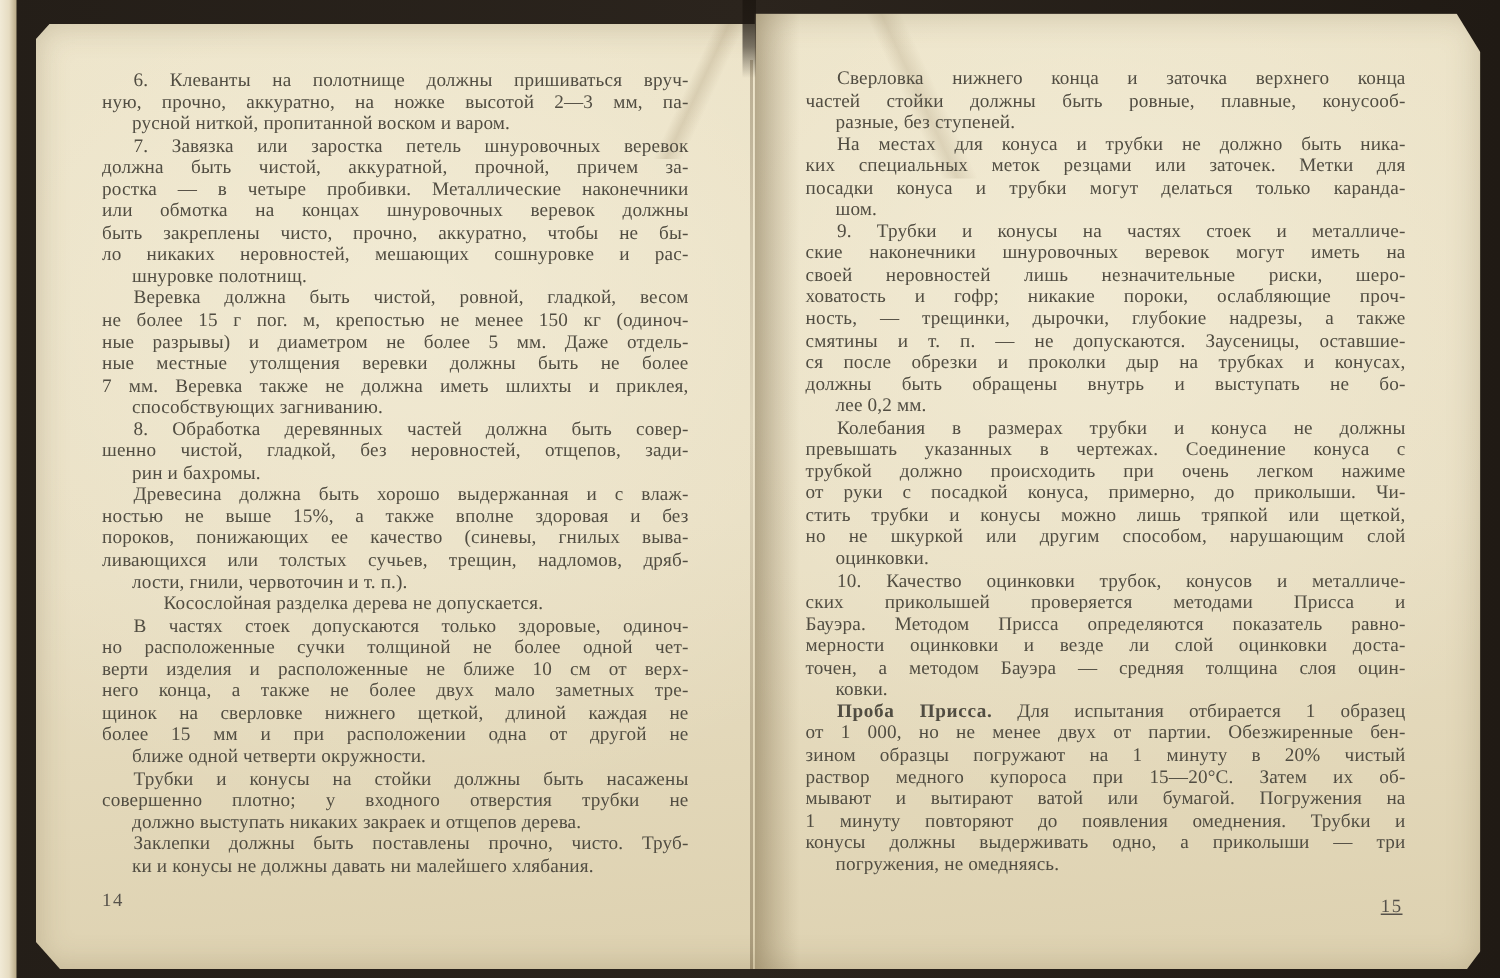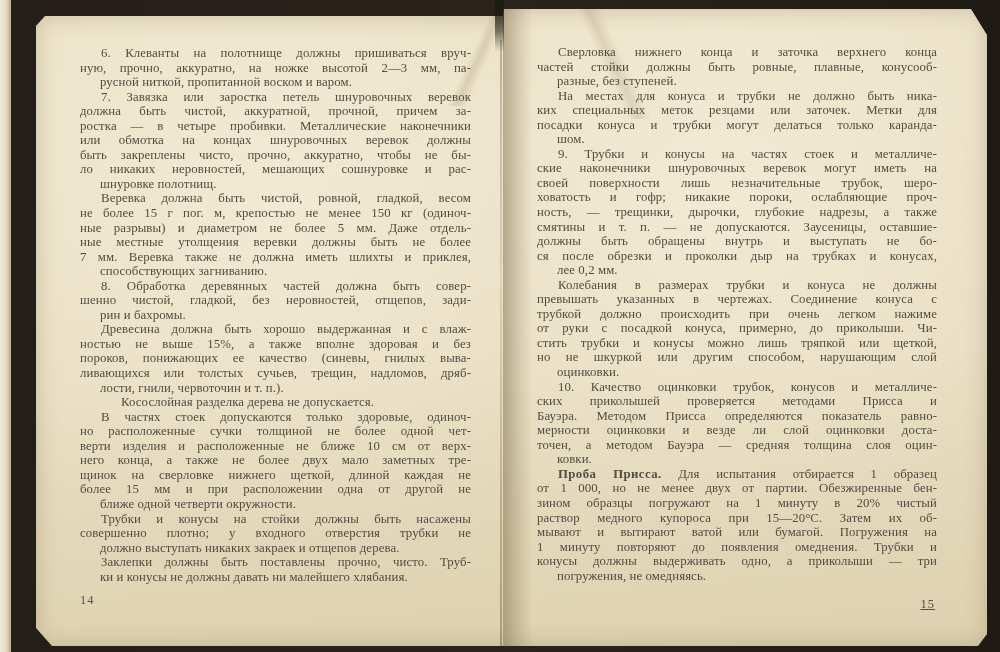--- a/index.html
+++ b/index.html
@@ -17,21 +17,21 @@
     background: linear-gradient(90deg, #f1ead6 0%, #e6dcc2 55%, #b8a987 100%);
   }
   .page {
     position: absolute;
     background:
       radial-gradient(ellipse 130% 90% at 45% 30%, rgba(255,252,238,0.35), rgba(0,0,0,0) 60%),
       linear-gradient(175deg, #ece3c8 0%, #e8dec2 55%, #ddd1b0 100%);
     box-shadow: inset 0 0 22px rgba(105,85,50,0.28);
   }
   .page.left {
-    left: 36px; top: 16px; width: 531px; height: 630px;
+    left: 24px; top: 16px; width: 531px; height: 630px;
     clip-path: polygon(9px 0, 100% 0, 100% 100%, 16px 100%, 0 calc(100% - 18px), 0 10px);
   }
   .page.right {
     left: 503px; top: 9px; width: 484px; height: 637px;
     clip-path: polygon(0 0, calc(100% - 16px) 0, 100% 26px, 100% calc(100% - 12px), calc(100% - 9px) 100%, 0 100%);
   }
   
   .gutter-shadow-left {
     position: absolute; right: 0; top: 0; width: 34px; height: 100%;
     background: linear-gradient(90deg, rgba(0,0,0,0) 0%, rgba(100,80,45,0.30) 100%);
@@ -142,26 +142,26 @@
     <div class="text-col right-col">
         <div class="line indent">Сверловка нижнего конца и заточка верхнего конца</div>
         <div class="line">частей стойки должны быть ровные, плавные, конусооб-</div>
         <div class="line end">разные, без ступеней.</div>
         <div class="line indent">На местах для конуса и трубки не должно быть ника-</div>
         <div class="line">ких специальных меток резцами или заточек. Метки для</div>
         <div class="line">посадки конуса и трубки могут делаться только каранда-</div>
         <div class="line end">шом.</div>
         <div class="line indent">9. Трубки и конусы на частях стоек и металличе-</div>
         <div class="line">ские наконечники шнуровочных веревок могут иметь на</div>
-        <div class="line">своей поверхности лишь незначительные трубок, шеро-</div>
+        <div class="line">своей неровностей лишь незначительные риски, шеро-</div>
         <div class="line">ховатость и гофр; никакие пороки, ослабляющие проч-</div>
         <div class="line">ность, — трещинки, дырочки, глубокие надрезы, а также</div>
         <div class="line">смятины и т. п. — не допускаются. Заусеницы, оставшие-</div>
+        <div class="line">ся после обрезки и проколки дыр на трубках и конусах,</div>
         <div class="line">должны быть обращены внутрь и выступать не бо-</div>
-        <div class="line">ся после обрезки и проколки дыр на трубках и конусах,</div>
         <div class="line end">лее 0,2 мм.</div>
         <div class="line indent">Колебания в размерах трубки и конуса не  должны</div>
         <div class="line">превышать указанных в чертежах. Соединение конуса с</div>
         <div class="line">трубкой должно происходить при очень легком нажиме</div>
         <div class="line">от руки с посадкой конуса, примерно, до приколыши. Чи-</div>
         <div class="line">стить трубки и конусы можно лишь тряпкой или щеткой,</div>
         <div class="line">но не шкуркой или другим способом, нарушающим слой</div>
         <div class="line end">оцинковки.</div>
         <div class="line indent">10. Качество оцинковки трубок, конусов и металличе-</div>
         <div class="line">ских приколышей проверяется методами Присса и</div>

